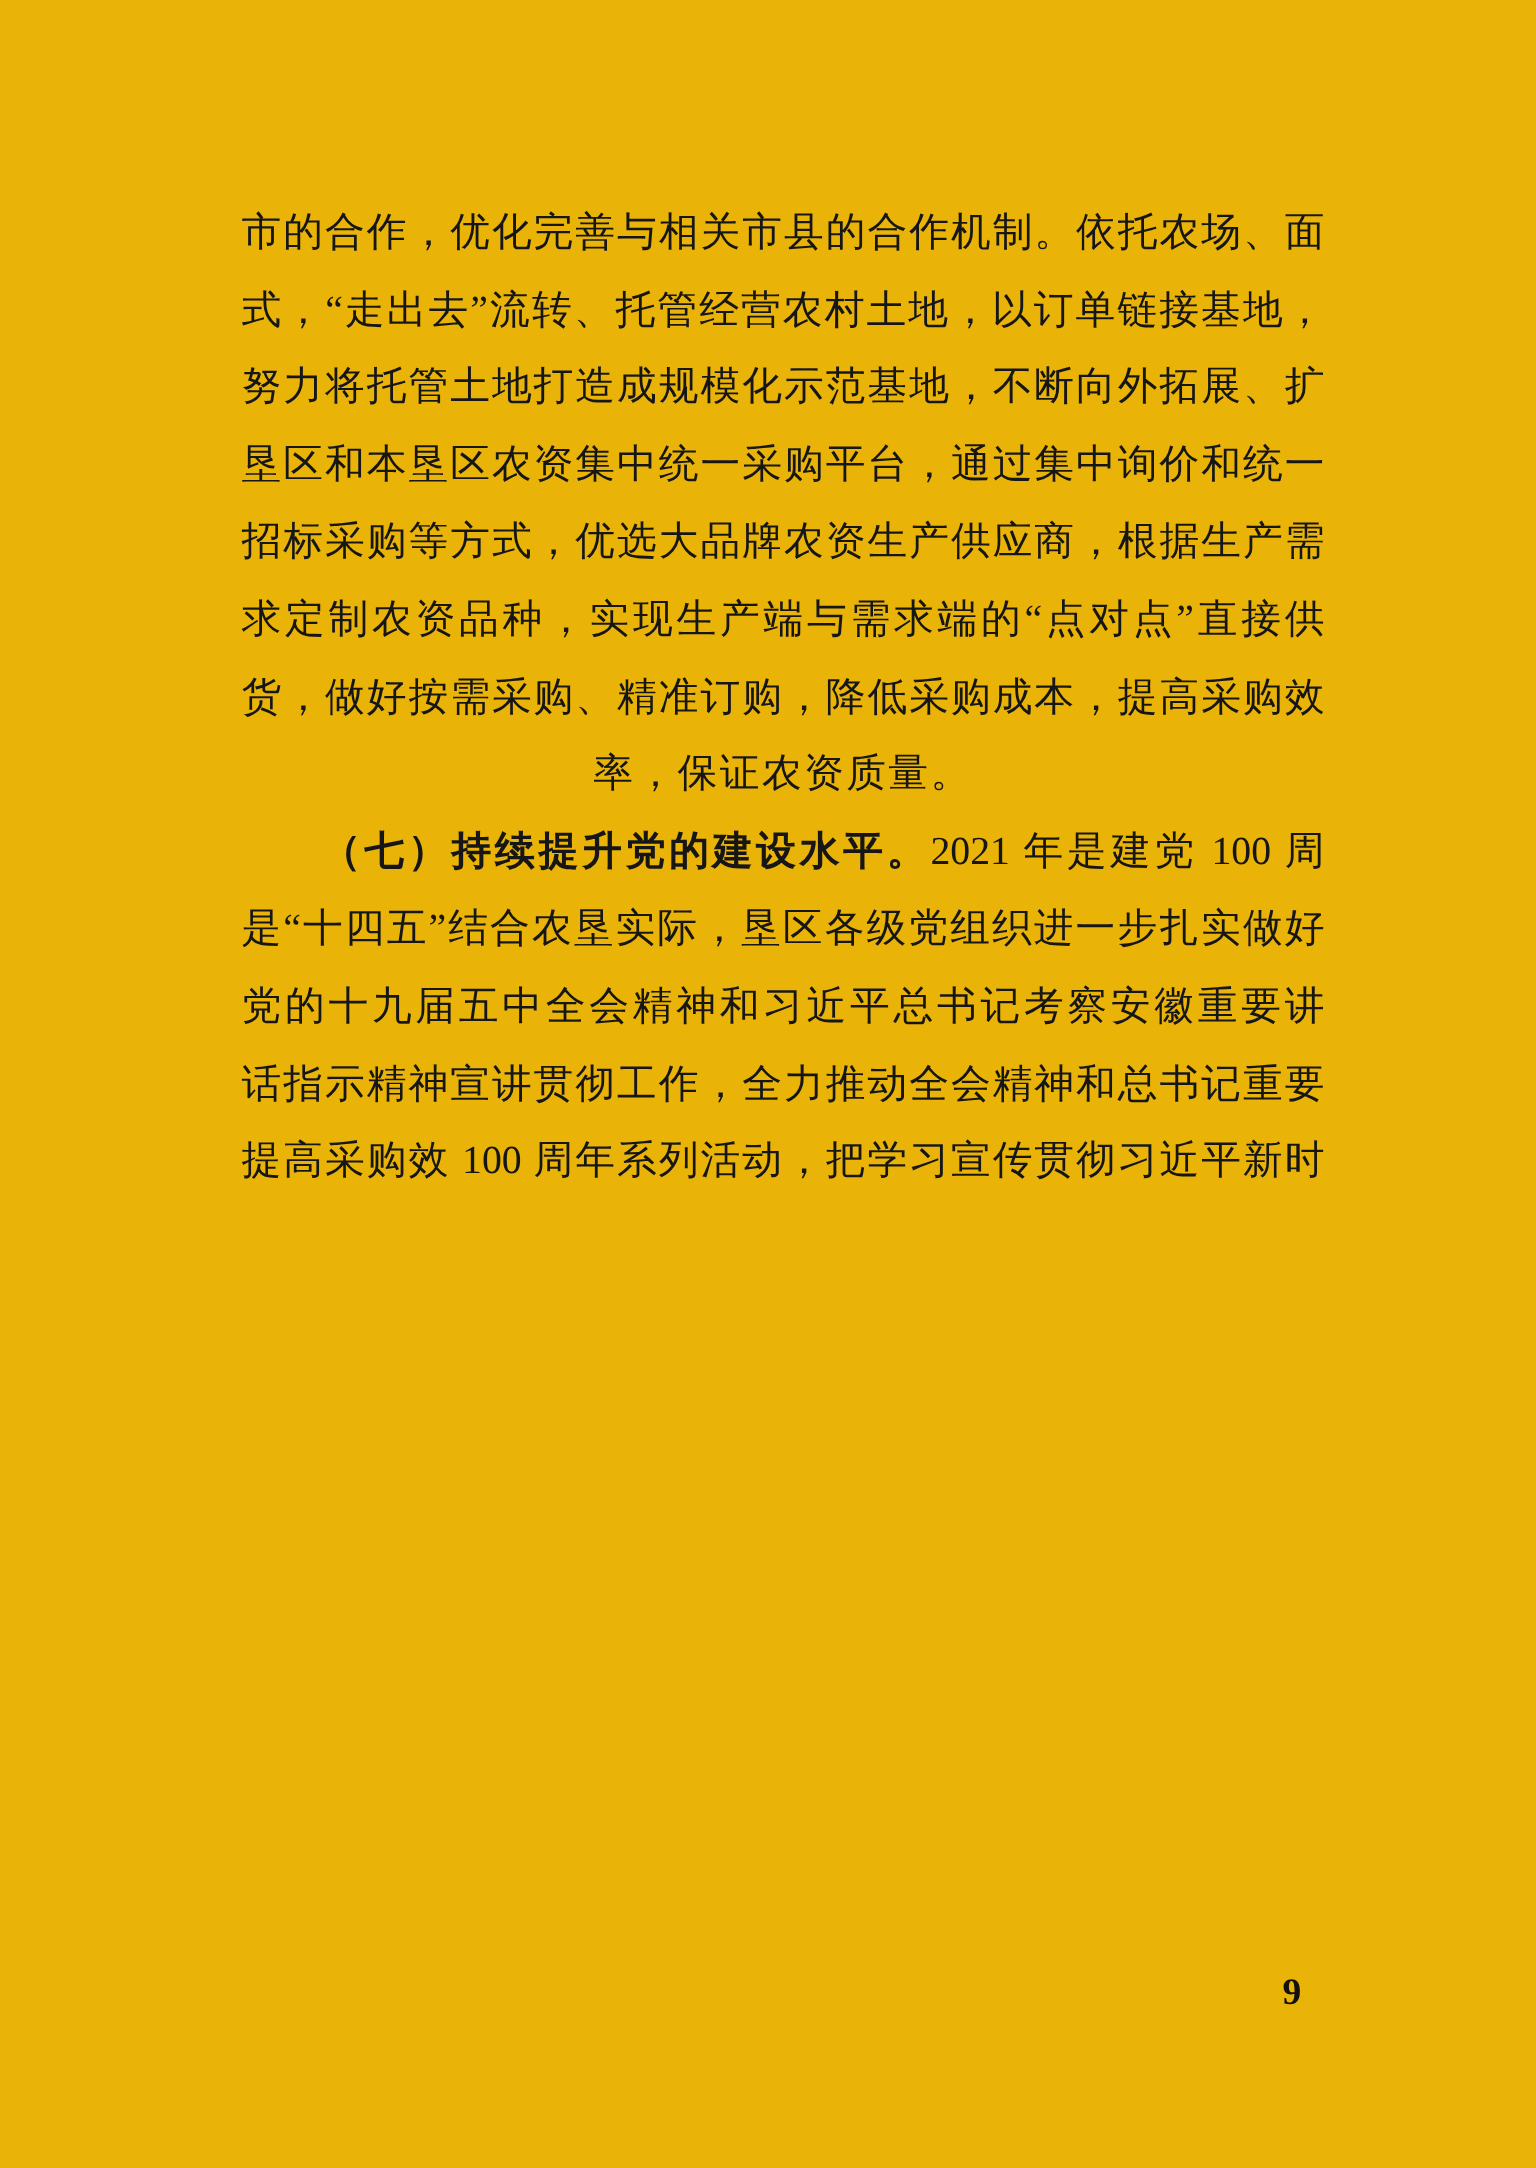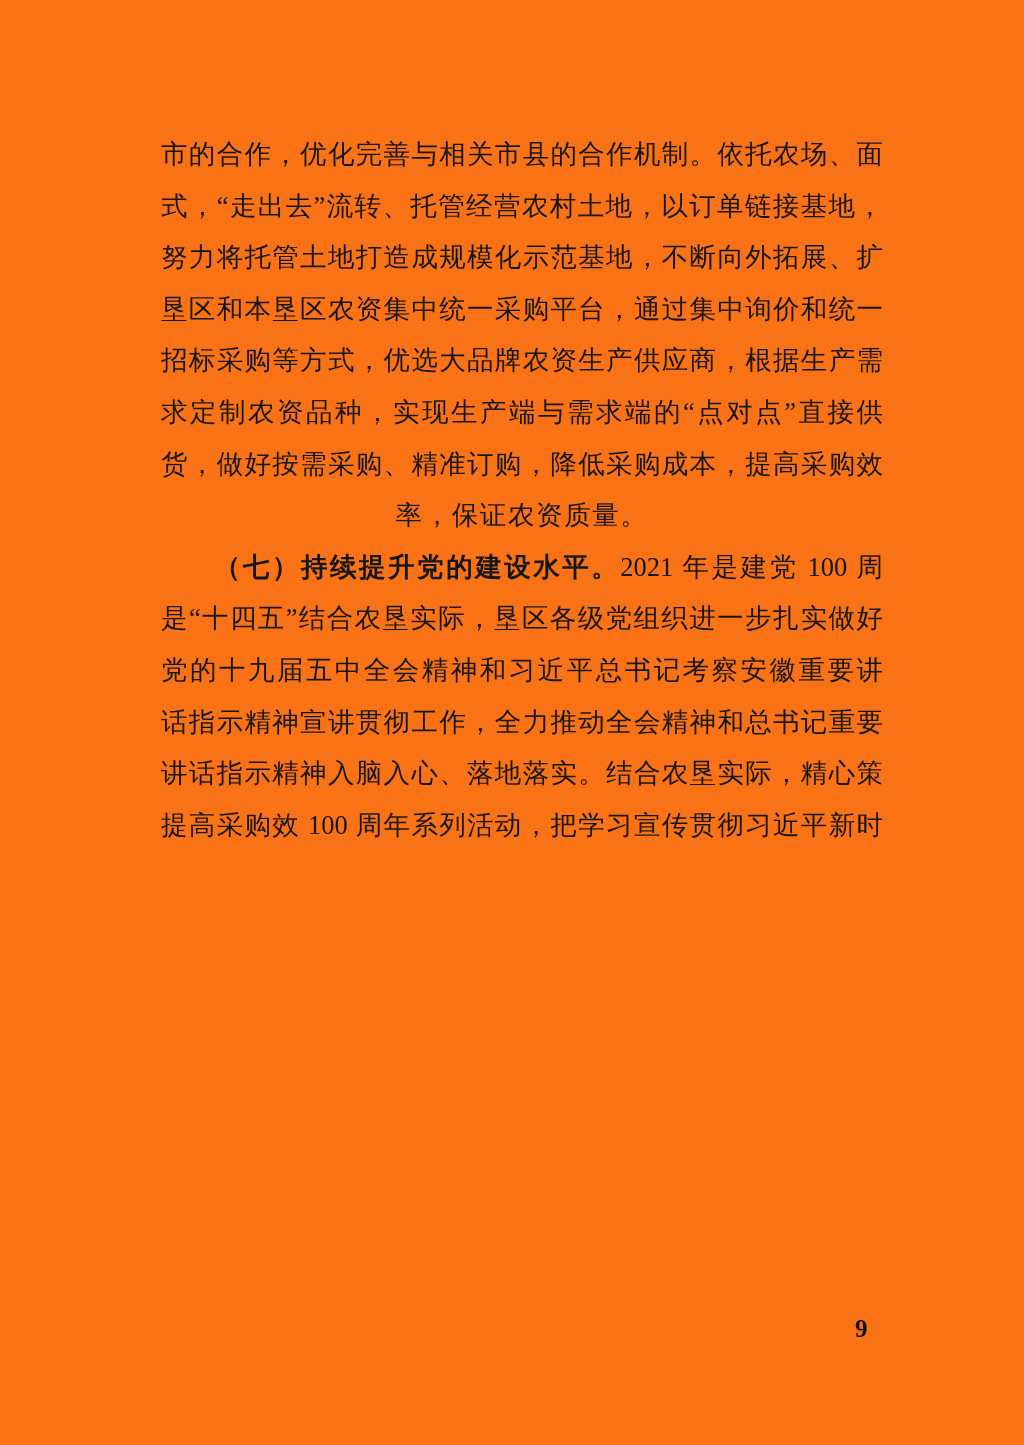--- a/index.html
+++ b/index.html
@@ -4,21 +4,21 @@
 <style>
   html, body {
     margin: 0;
     padding: 0;
     background: #e8e8e8;
   }
   .page {
     position: relative;
     width: 1024px;
     height: 1445px;
-    background: #f97316;
+    background: #eab308;
     font-family: "Liberation Serif", "DejaVu Serif", serif;
     color: #161616;
     overflow: hidden;
   }
   .content {
     position: absolute;
     left: 161px;
     top: 129px;
     width: 722px;
   }
@@ -65,17 +65,16 @@
       <div class="line justify"><span class="seg">努力将托管土地打造成规模化示范基地，不断向外拓展、扩</span></div>
       <div class="line justify"><span class="seg">垦区和本垦区农资集中统一采购平台，通过集中询价和统一</span></div>
       <div class="line justify"><span class="seg">招标采购等方式，优选大品牌农资生产供应商，根据生产需</span></div>
       <div class="line justify"><span class="seg">求定制农资品种，实现生产端与需求端的“点对点”直接供</span></div>
       <div class="line justify"><span class="seg">货，做好按需采购、精准订购，降低采购成本，提高采购效</span></div>
       <div class="line lastline"><span class="seg">率，保证农资质量。</span></div>
       <div class="line justify indent"><span class="seg bold">（七）持续提升党的建设水平。</span><span class="seg">2021 年是建党 100 周年，</span></div>
       <div class="line justify"><span class="seg">是“十四五”结合农垦实际，垦区各级党组织进一步扎实做好</span></div>
       <div class="line justify"><span class="seg">党的十九届五中全会精神和习近平总书记考察安徽重要讲</span></div>
       <div class="line justify"><span class="seg">话指示精神宣讲贯彻工作，全力推动全会精神和总书记重要</span></div>
-      <div class="line justify"><span class="seg">讲话指示精神入脑入心、落地落实。结合农垦实际，精心策</span></div>
       <div class="line justify"><span class="seg">提高采购效 100 周年系列活动，把学习宣传贯彻习近平新时</span></div>
     </div>
   <div class="page-number">9</div>
 </div>
 
 </body></html>

